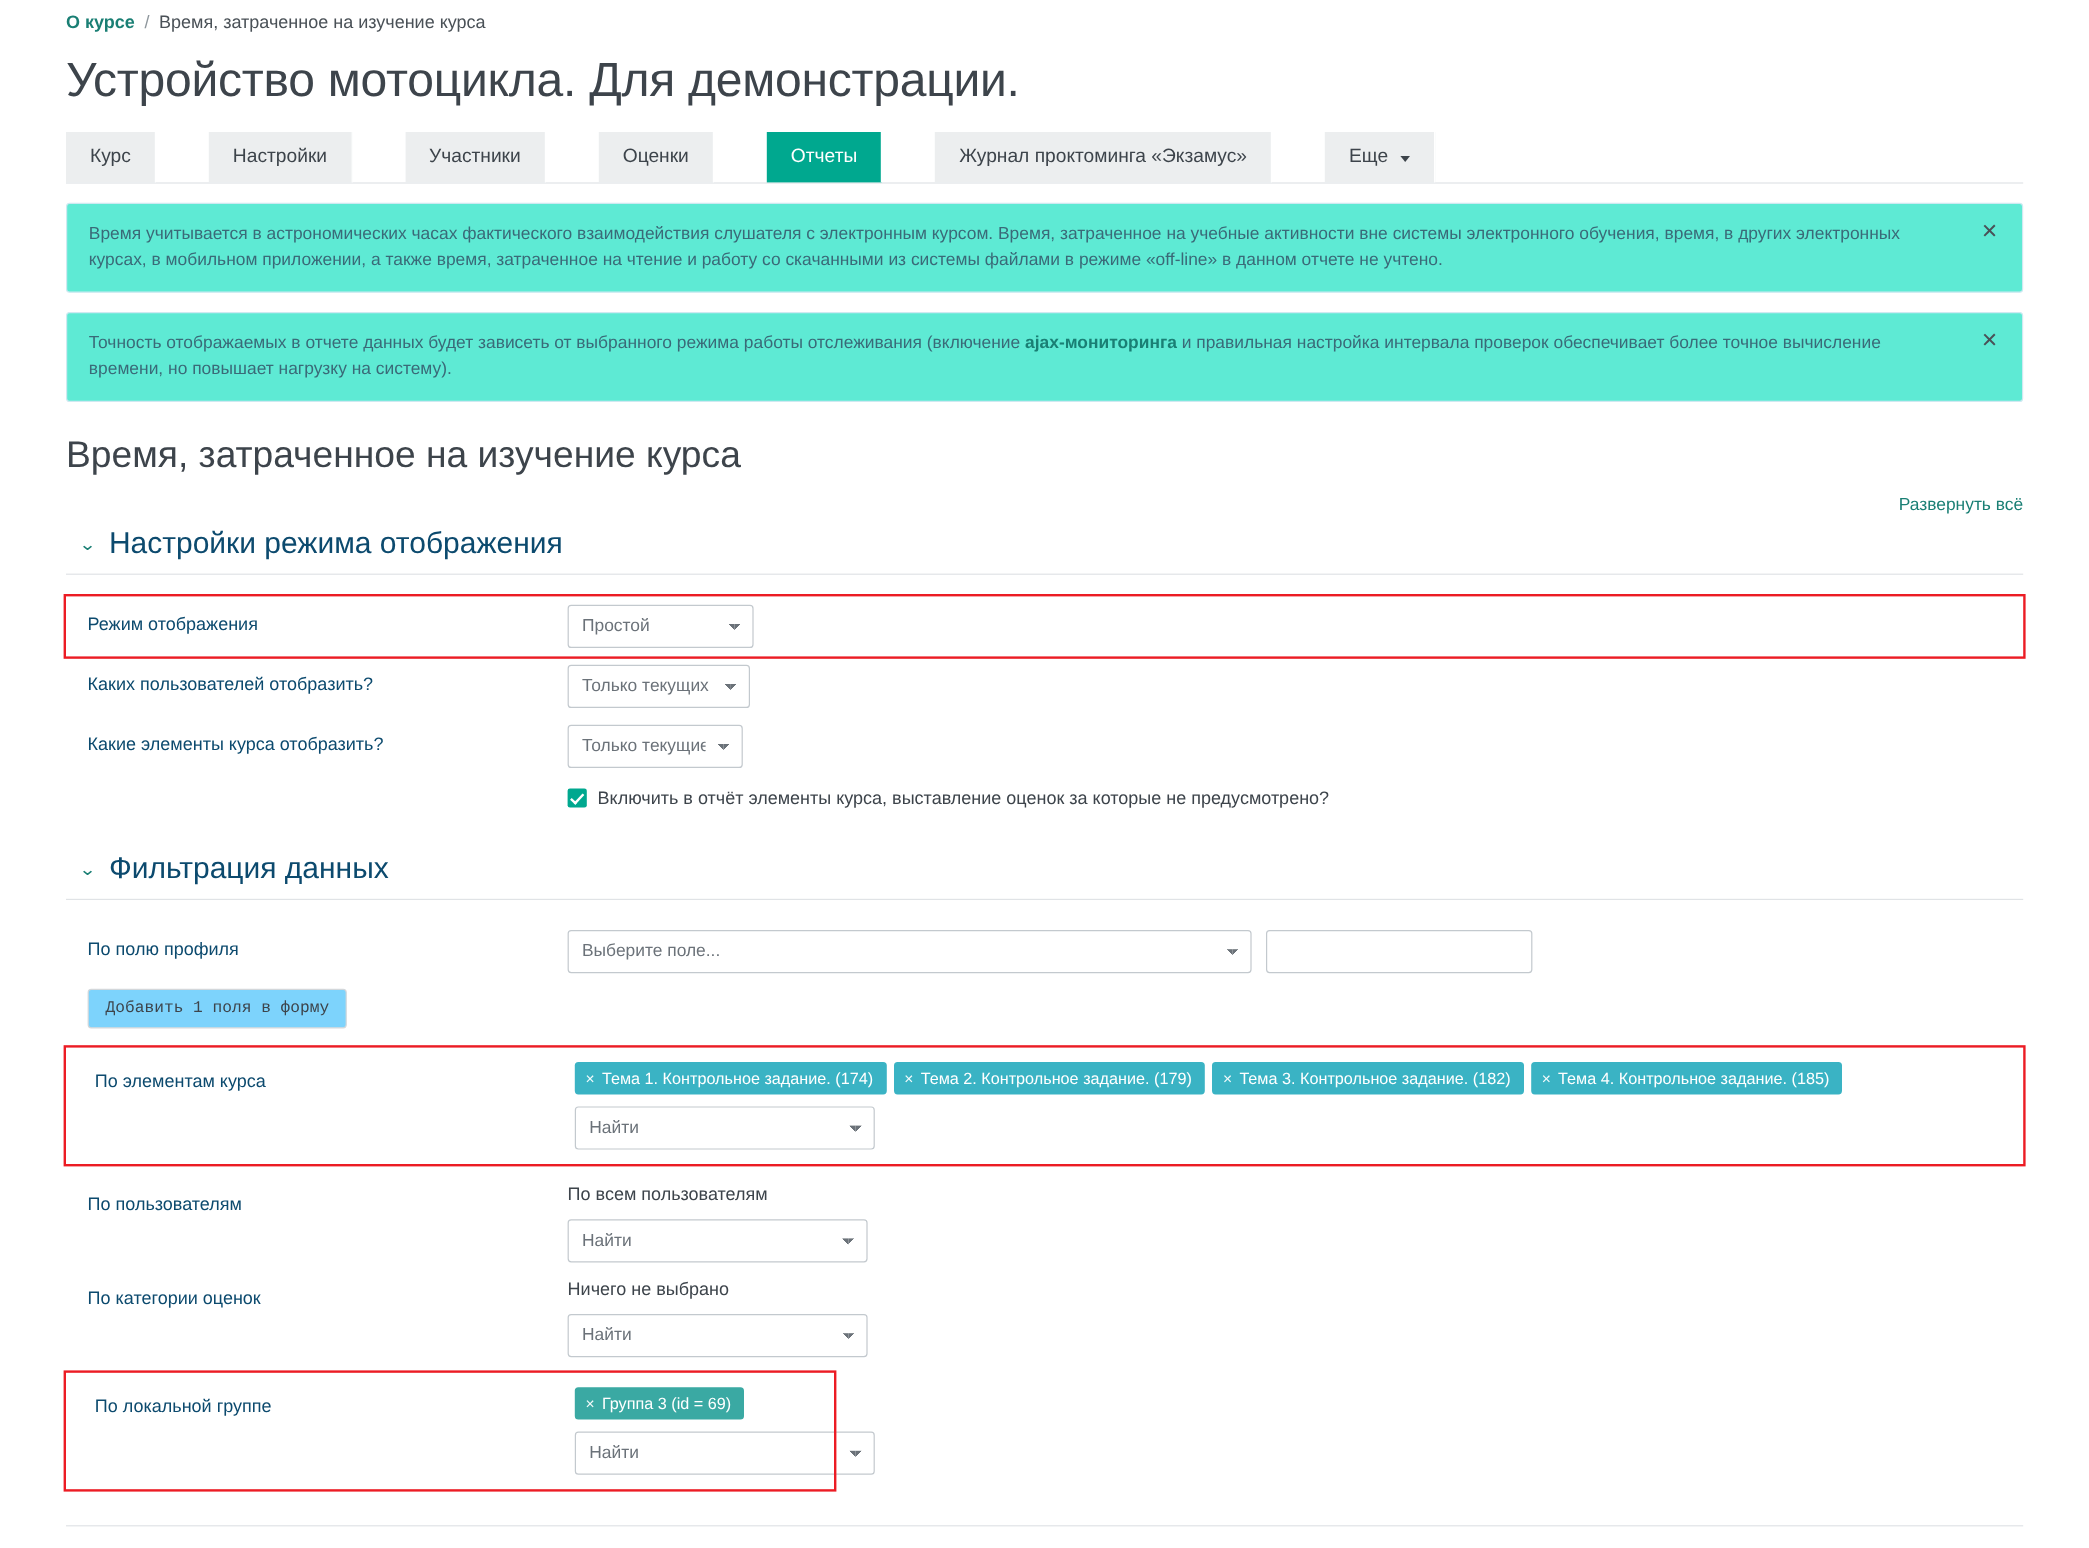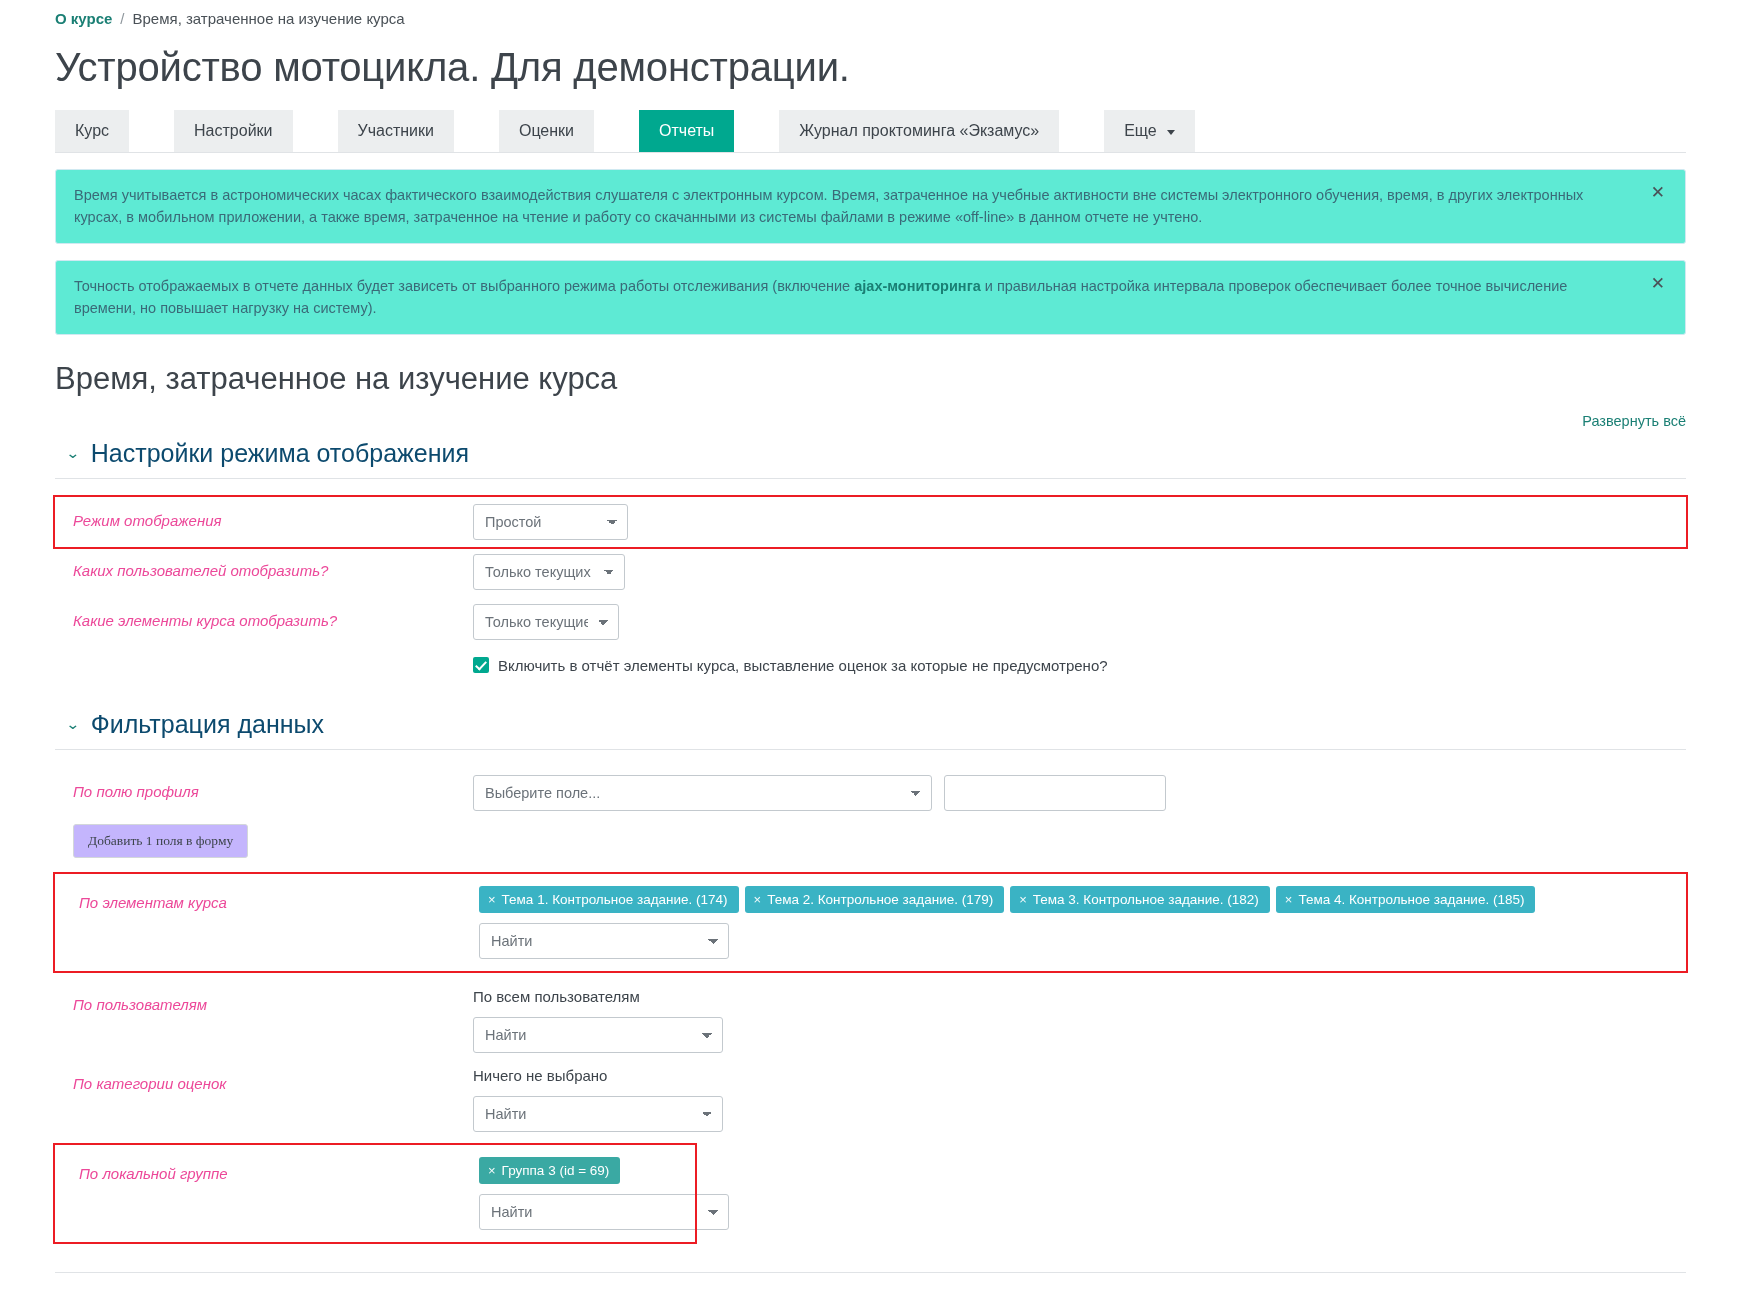--- a/index.html
+++ b/index.html
@@ -152,23 +152,22 @@
   .frow {
     display: flex;
     align-items: flex-start;
     padding: 7px 0 7px 18px;
     min-height: 40px;
   }
   .frow .flabel {
     width: 400px;
     flex: 0 0 400px;
     font-size: 15px;
-    color: #ec4899;
+    color: #0c4a6e;
     padding-top: 8px;
-    font-style: italic;
   }
   .frow .fctrl {
     flex: 1 1 auto;
   }
 
   
   .hl {
     outline: 2px solid #ec1c24;
     outline-offset: 0;
   }
@@ -192,21 +191,21 @@
     background-position:
       calc(100% - 15px) 15px,
       calc(100% - 10px) 15px;
     background-size: 5px 5px, 5px 5px;
     background-repeat: no-repeat;
   }
   .sel.w-simple { width: 155px; }
   .sel.w-users  { width: 152px; }
   .sel.w-items  { width: 146px; }
   .sel.w-find   { width: 250px; }
-  .sel.w-profile{ width: 459px; }
+  .sel.w-profile{ width: 570px; }
 
   .text-input {
     border: 1px solid #c3c9ce;
     border-radius: 3px;
     height: 36px;
     width: 222px;
     padding: 8px 11px;
     font-size: 14.5px;
     font-family: "Liberation Sans", sans-serif;
     color: #3d444b;
@@ -262,24 +261,24 @@
   .token.teal { background: #3aa9a3; }
 
   .plain-note {
     font-size: 15px;
     color: #3d444b;
     margin-bottom: 12px;
   }
 
   
   .btn {
-    font-family: Liberation Serif, serif;
+    font-family: Liberation Mono, monospace;
     font-size: 14.5px;
     color: #3d444b;
-    background: #c4b5fd;
+    background: #7dd3fc;
     border: 1px solid #d3d7da;
     border-radius: 3px;
     padding: 9px 16px;
     cursor: pointer;
   }
   .btn.small { font-size: 13.5px; padding: 8px 14px; }
 
   .addfield-row { padding-left: 18px; margin: 6px 0 16px 0; }
 
   .actions {

